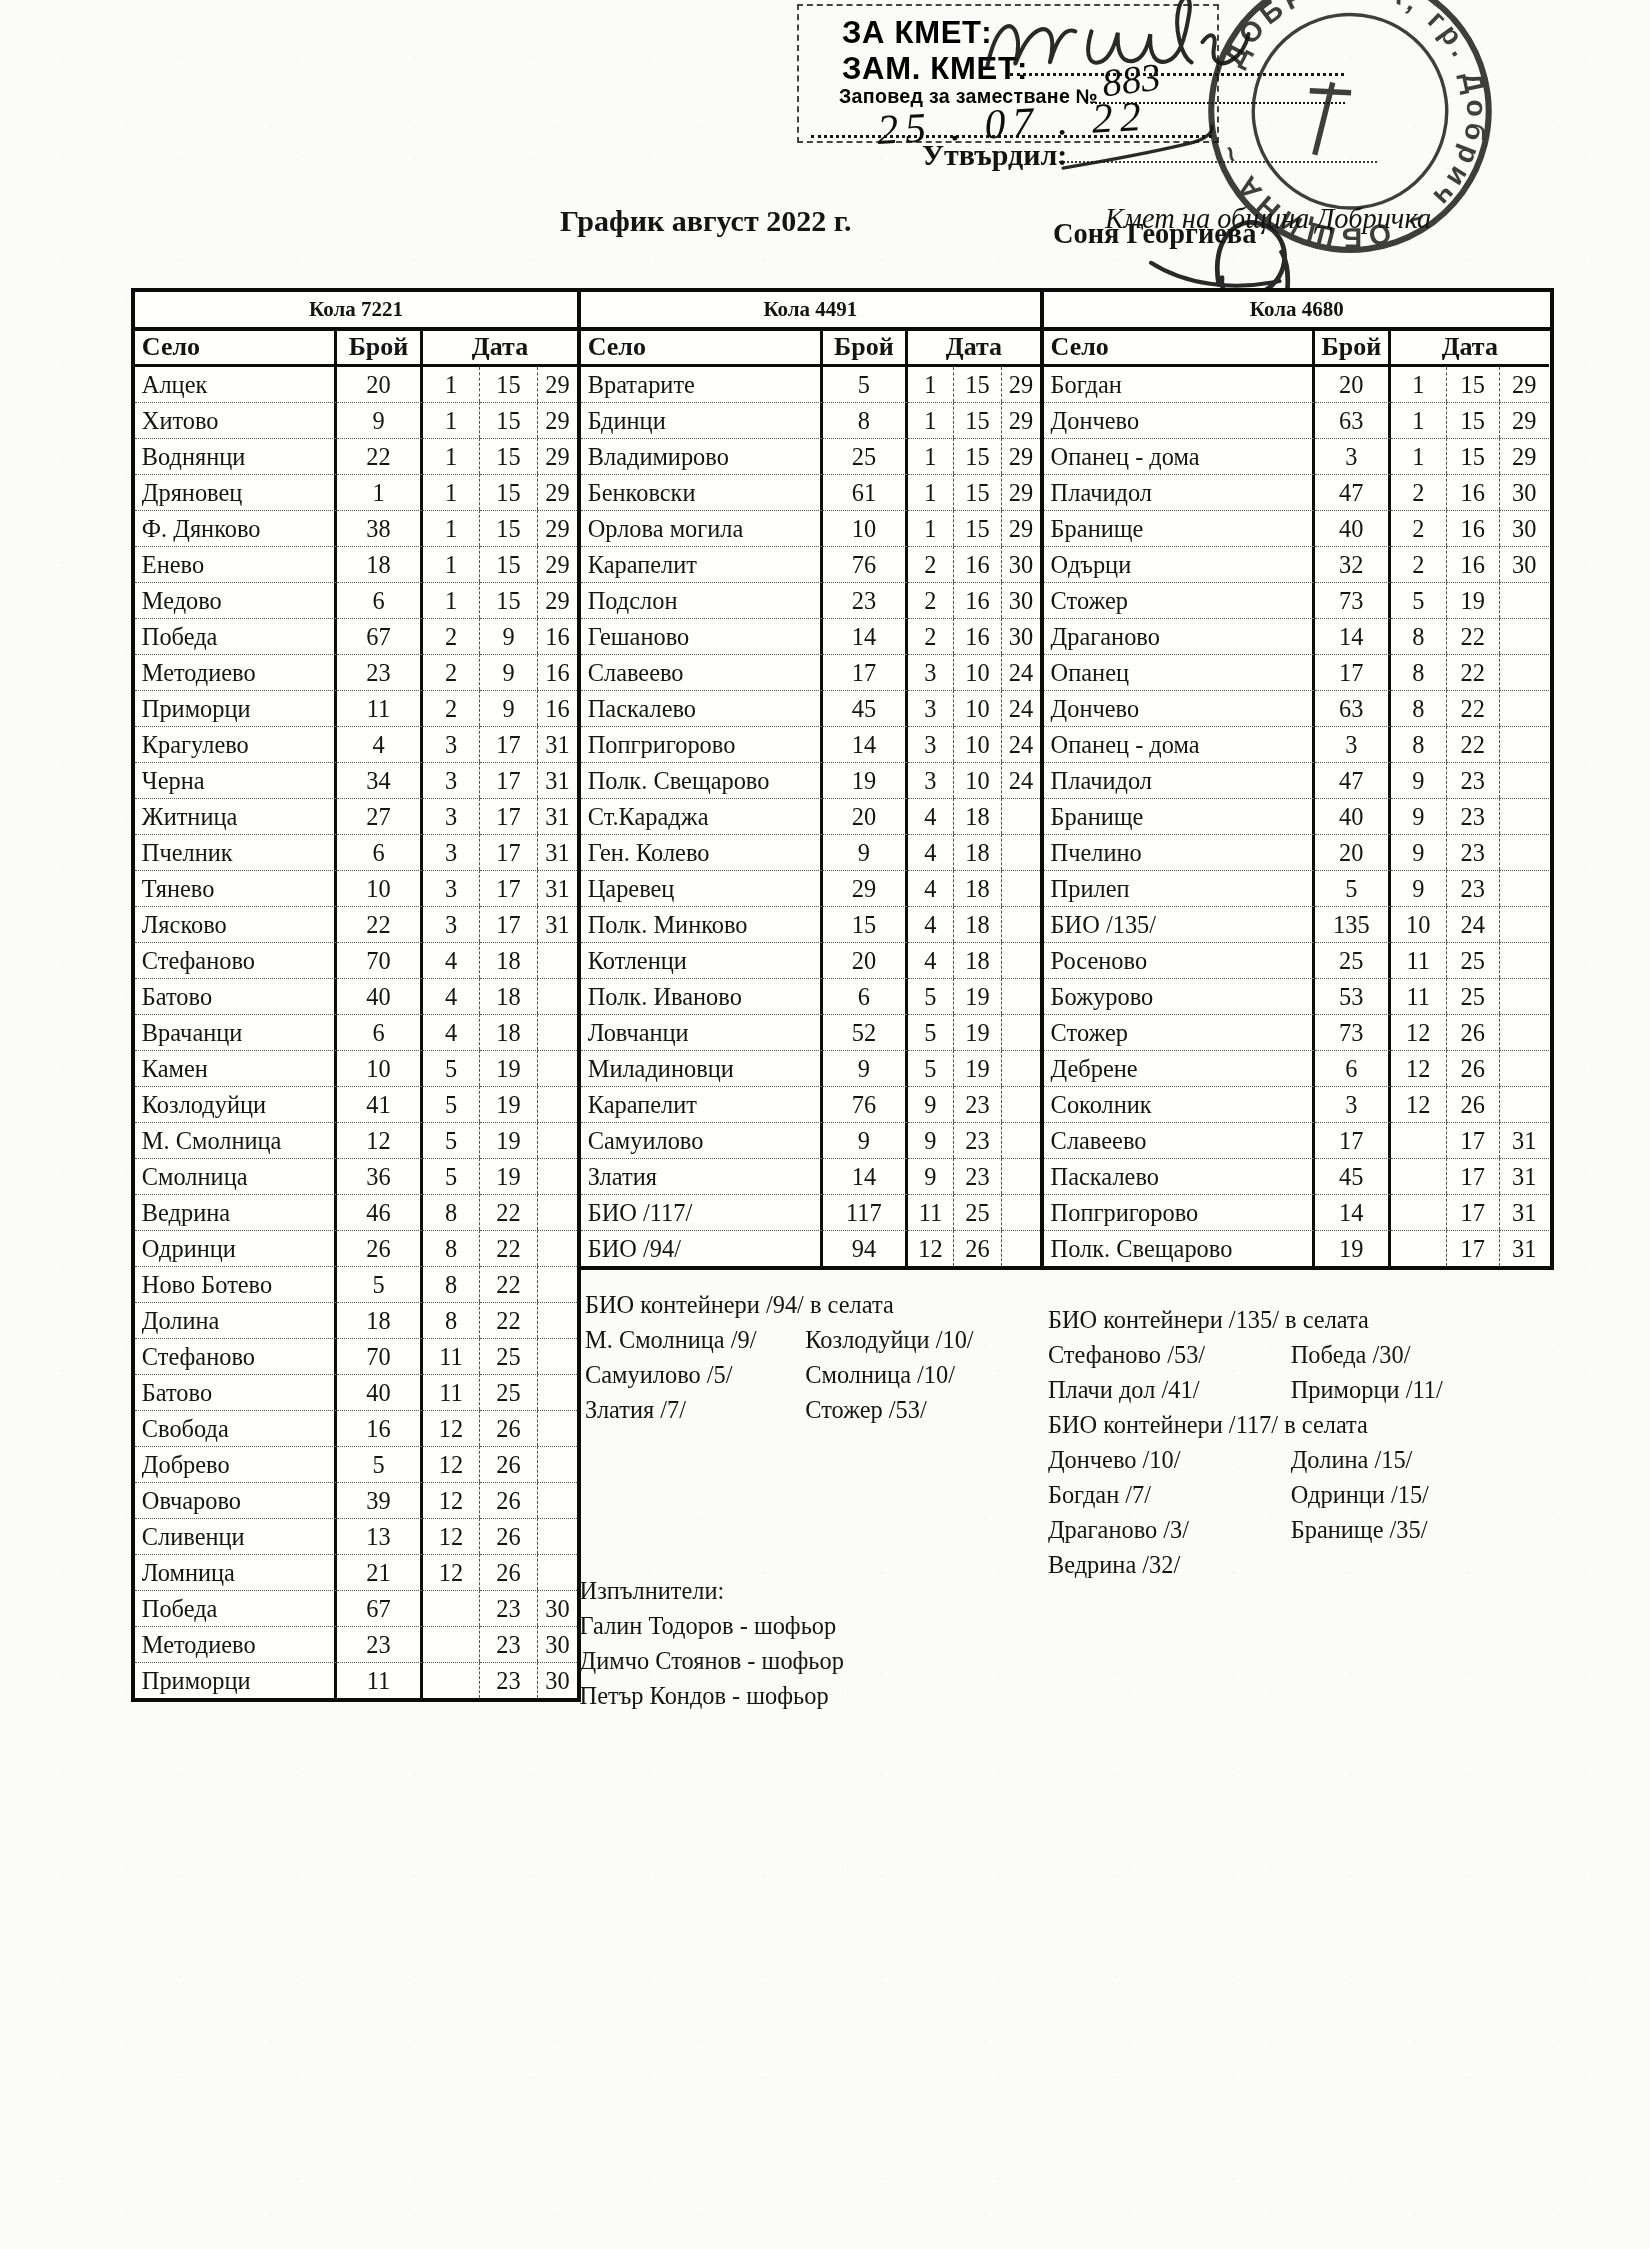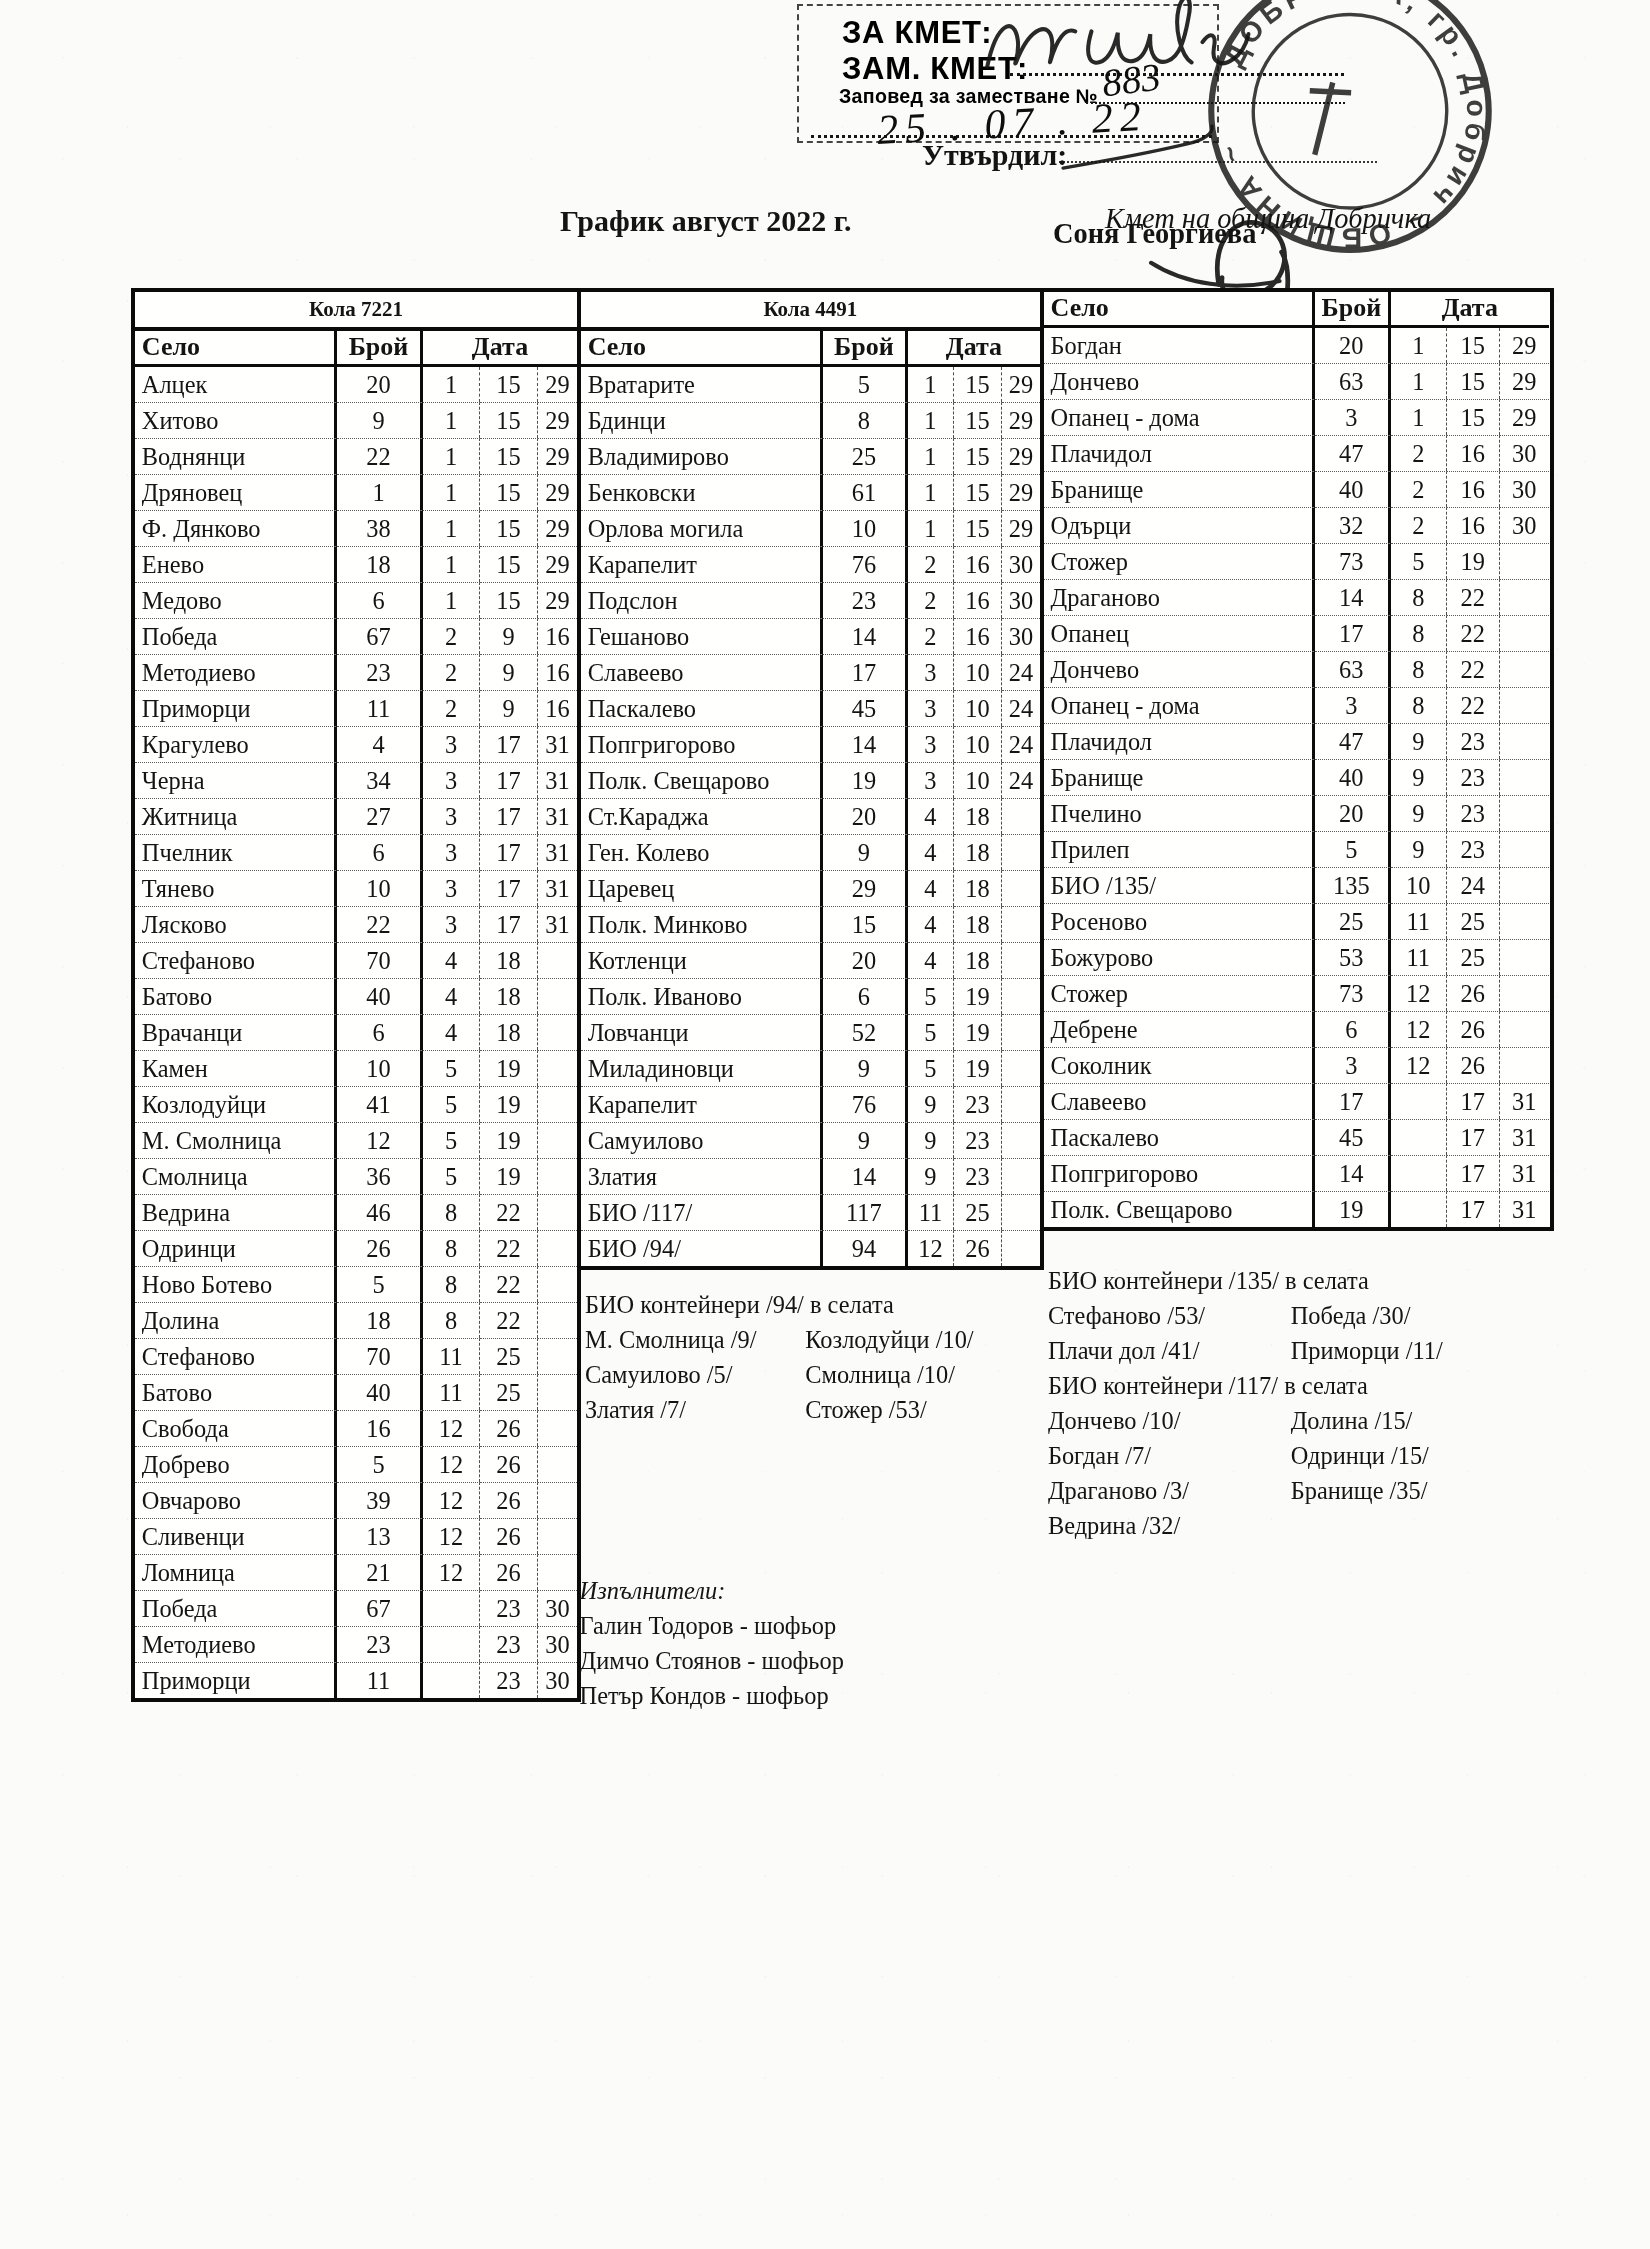--- a/index.html
+++ b/index.html
@@ -63,21 +63,21 @@
   .colhead .c.dspan{grid-column:3/6;border-right:none;}
   .row .c{height:35px;line-height:35px;font-size:24.4px;}
   .rows .cols + .cols .c{border-top:1.4px dotted #5a5a5a;}
 
   
   .notes{font-size:24.4px;line-height:35px;padding-left:8.1px;}
   .g2 .notes{margin-top:17.6px;}
   .g3 .notes{margin-top:32.5px;}
   .pair{display:grid;grid-template-columns:48% 52%;}
   .executors{margin-top:146px;font-size:24.4px;line-height:35px;padding-left:2.7px;}
-  .executors .exhead{margin-bottom:0;font-style:italic;}
+  .executors .exhead{margin-bottom:0;}
 </style>
 </head>
 <body>
 
 <div class="abs appr-box"></div>
 
 <div class="abs lbl-sans za-kmet">ЗА КМЕТ:</div>
 <div class="abs lbl-sans zam-kmet">ЗАМ. КМЕТ:</div>
 <div class="abs lbl-sans zapoved">Заповед за заместване №</div>
 
@@ -674,20 +674,21 @@
 
           <div>Димчо Стоянов - шофьор</div>
 
           <div>Петър Кондов - шофьор</div>
         </div>
     </div>
   </div>
 
   <div class="car-group g3">
     <div class="car-table">
+      <div class="car-head">Кола 4680</div>
       <div class="cols colhead">
         <div class="c v">Село</div>
         <div class="c n">Брой</div>
         <div class="c dspan">Дата</div>
       </div>
       <div class="rows">
 
           <div class="cols row">
             <div class="c v">Богдан</div>
             <div class="c n">20</div>

